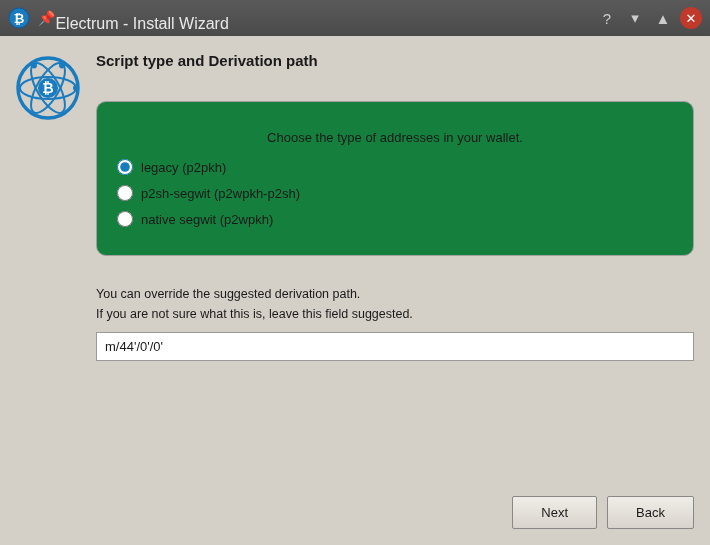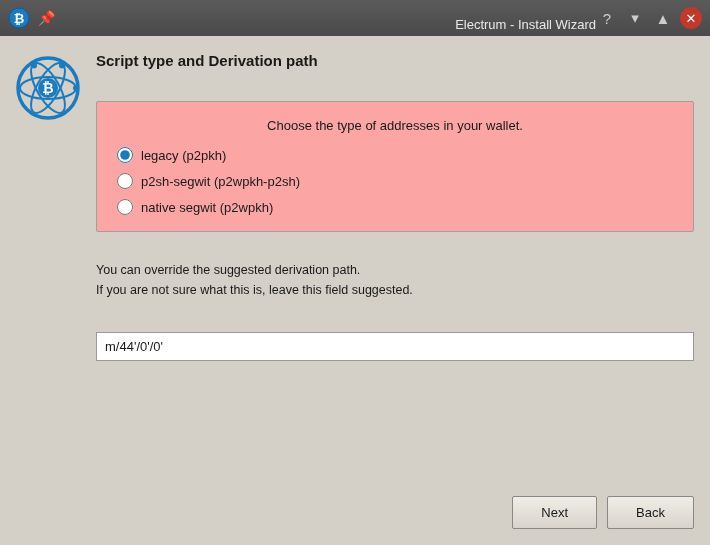--- a/index.html
+++ b/index.html
@@ -32,23 +32,23 @@
       width: 22px;
       height: 22px;
     }
     .titlebar-pin {
       color: #ccc;
       font-size: 14px;
       cursor: pointer;
     }
     .titlebar-title {
       color: #e8e8e8;
-      font-size: 13px;
-      flex: 1;
-      text-align: right;
+      font-size: 16px;
+      flex: 1;
+      text-align: left;
       margin-top: 12px;
     }
     .titlebar-controls {
       display: flex;
       align-items: center;
       gap: 6px;
     }
     .titlebar-btn {
       color: #ccc;
       font-size: 15px;
@@ -107,24 +107,24 @@
     
     .section-title {
       font-size: 15px;
       font-weight: bold;
       color: #1a1a1a;
       margin-bottom: 8px;
     }
 
     
     .card {
-      background: #fca5a5;
+      background: #15803d;
       border: 1px solid #a0a0a0;
-      border-radius: 2px;
-      padding: 16px 20px;
+      border-radius: 10px;
+      padding: 28px 20px;
     }
 
     .card-subtitle {
       text-align: center;
       font-size: 13px;
       color: #1a1a1a;
       margin-bottom: 14px;
     }
 
     
@@ -162,21 +162,20 @@
       margin-bottom: 8px;
     }
     .derivation-input {
       width: 100%;
       padding: 6px 8px;
       font-size: 13px;
       border: 1px solid #999;
       background: white;
       color: #1a1a1a;
       outline: none;
-      margin-top: 24px;
     }
 
     
     .button-bar {
       display: flex;
       justify-content: flex-end;
       align-items: center;
       padding: 10px 16px 16px 16px;
       gap: 10px;
       background: #d4d0c8;

